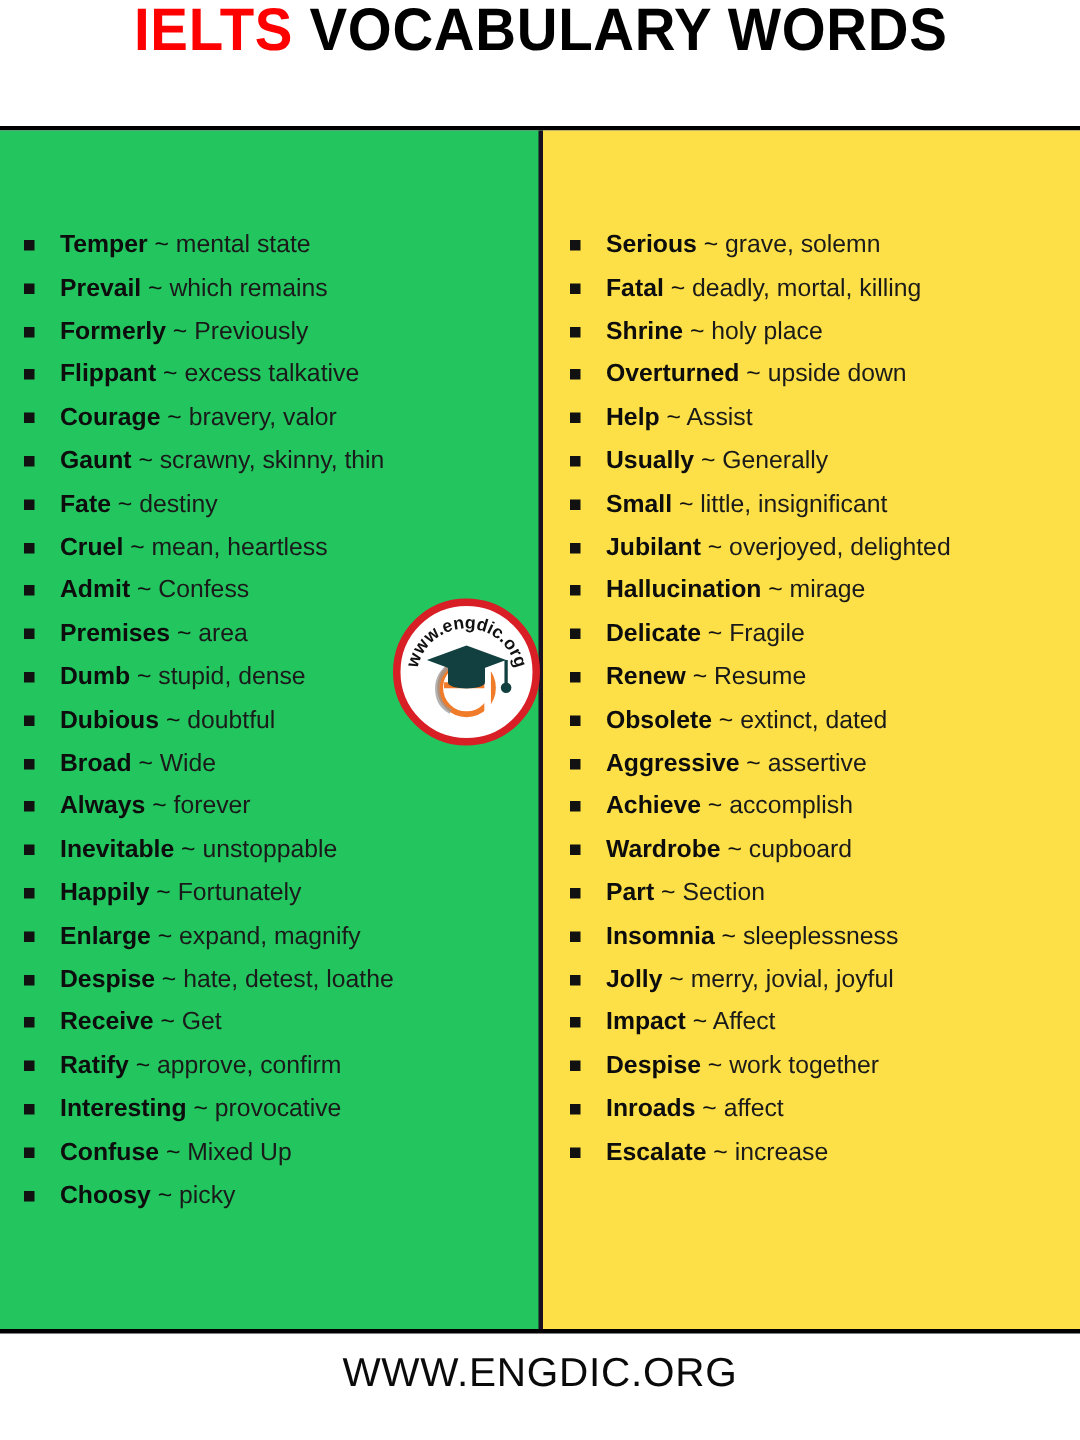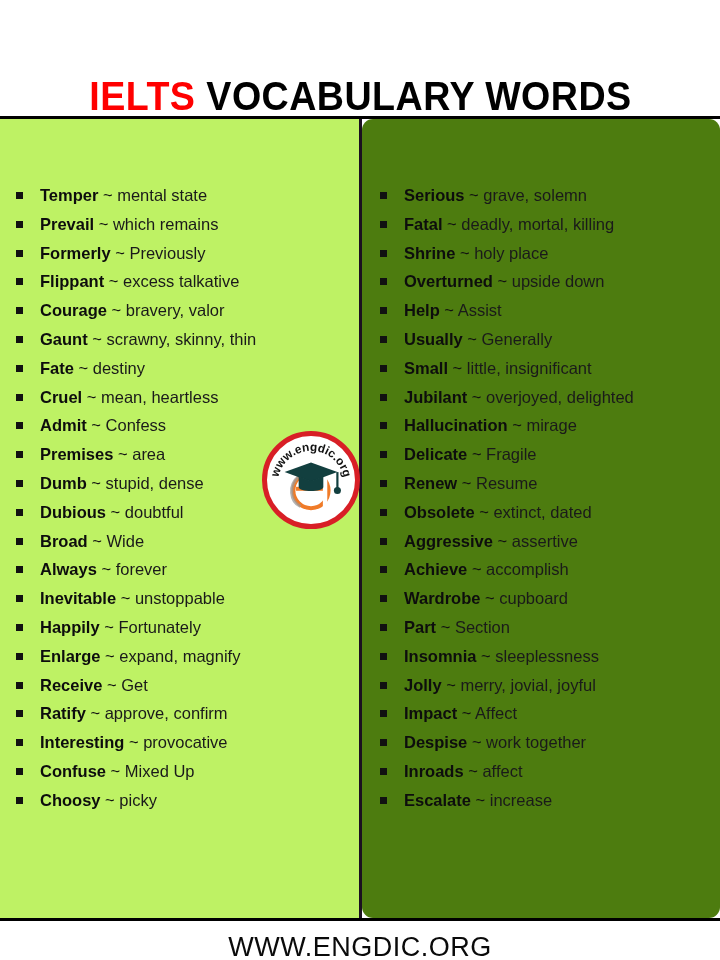--- a/index.html
+++ b/index.html
@@ -10,23 +10,23 @@
     width: 720px;
     height: 960px;
     background: #ffffff;
     font-family: "Liberation Sans", sans-serif;
     overflow: hidden;
     position: relative;
   }
 
   
   .header {
-    height: 116px;
+    height: 84px;
     display: flex;
-    align-items: flex-end;
+    align-items: flex-start;
     justify-content: center;
     background: #ffffff;
     box-sizing: border-box;
   }
   .title {
     font-size: 40px;
     font-weight: 700;
     letter-spacing: 0.5px;
     white-space: nowrap;
     line-height: 1;
@@ -44,28 +44,27 @@
     display: flex;
     box-sizing: border-box;
   }
   .col {
     box-sizing: border-box;
     padding: 62px 6px 0 14px;
     overflow: hidden;
   }
   .col-left {
     width: 362px;
-    background: #bef264;
+    background: #22c55e;
     border-right: 3px solid #1b1020;
   }
   .col-right {
     width: 358px;
-    background: #4d7c0f;
+    background: #fde047;
     padding-left: 16px;
-    border-radius: 11px;
   }
 
   ul.wordlist {
     list-style: none;
     margin: 0;
     padding: 0;
   }
   ul.wordlist li {
     position: relative;
     height: 28.8px;
@@ -154,20 +153,21 @@
         <li><span class="bullet"></span><span class="w-term">Cruel</span><span class="w-tilde"> ~ </span><span class="w-def">mean, heartless</span></li>
         <li><span class="bullet"></span><span class="w-term">Admit</span><span class="w-tilde"> ~ </span><span class="w-def">Confess</span></li>
         <li><span class="bullet"></span><span class="w-term">Premises</span><span class="w-tilde"> ~ </span><span class="w-def">area</span></li>
         <li><span class="bullet"></span><span class="w-term">Dumb</span><span class="w-tilde"> ~ </span><span class="w-def">stupid, dense</span></li>
         <li><span class="bullet"></span><span class="w-term">Dubious</span><span class="w-tilde"> ~ </span><span class="w-def">doubtful</span></li>
         <li><span class="bullet"></span><span class="w-term">Broad</span><span class="w-tilde"> ~ </span><span class="w-def">Wide</span></li>
         <li><span class="bullet"></span><span class="w-term">Always</span><span class="w-tilde"> ~ </span><span class="w-def">forever</span></li>
         <li><span class="bullet"></span><span class="w-term">Inevitable</span><span class="w-tilde"> ~ </span><span class="w-def">unstoppable</span></li>
         <li><span class="bullet"></span><span class="w-term">Happily</span><span class="w-tilde"> ~ </span><span class="w-def">Fortunately</span></li>
         <li><span class="bullet"></span><span class="w-term">Enlarge</span><span class="w-tilde"> ~ </span><span class="w-def">expand, magnify</span></li>
+        <li><span class="bullet"></span><span class="w-term">Despise</span><span class="w-tilde"> ~ </span><span class="w-def">hate, detest, loathe</span></li>
         <li><span class="bullet"></span><span class="w-term">Receive</span><span class="w-tilde"> ~ </span><span class="w-def">Get</span></li>
         <li><span class="bullet"></span><span class="w-term">Ratify</span><span class="w-tilde"> ~ </span><span class="w-def">approve, confirm</span></li>
         <li><span class="bullet"></span><span class="w-term">Interesting</span><span class="w-tilde"> ~ </span><span class="w-def">provocative</span></li>
         <li><span class="bullet"></span><span class="w-term">Confuse</span><span class="w-tilde"> ~ </span><span class="w-def">Mixed Up</span></li>
         <li><span class="bullet"></span><span class="w-term">Choosy</span><span class="w-tilde"> ~ </span><span class="w-def">picky</span></li>
       </ul>
   </div>
 
   <div class="col col-right">
     <ul class="wordlist">

